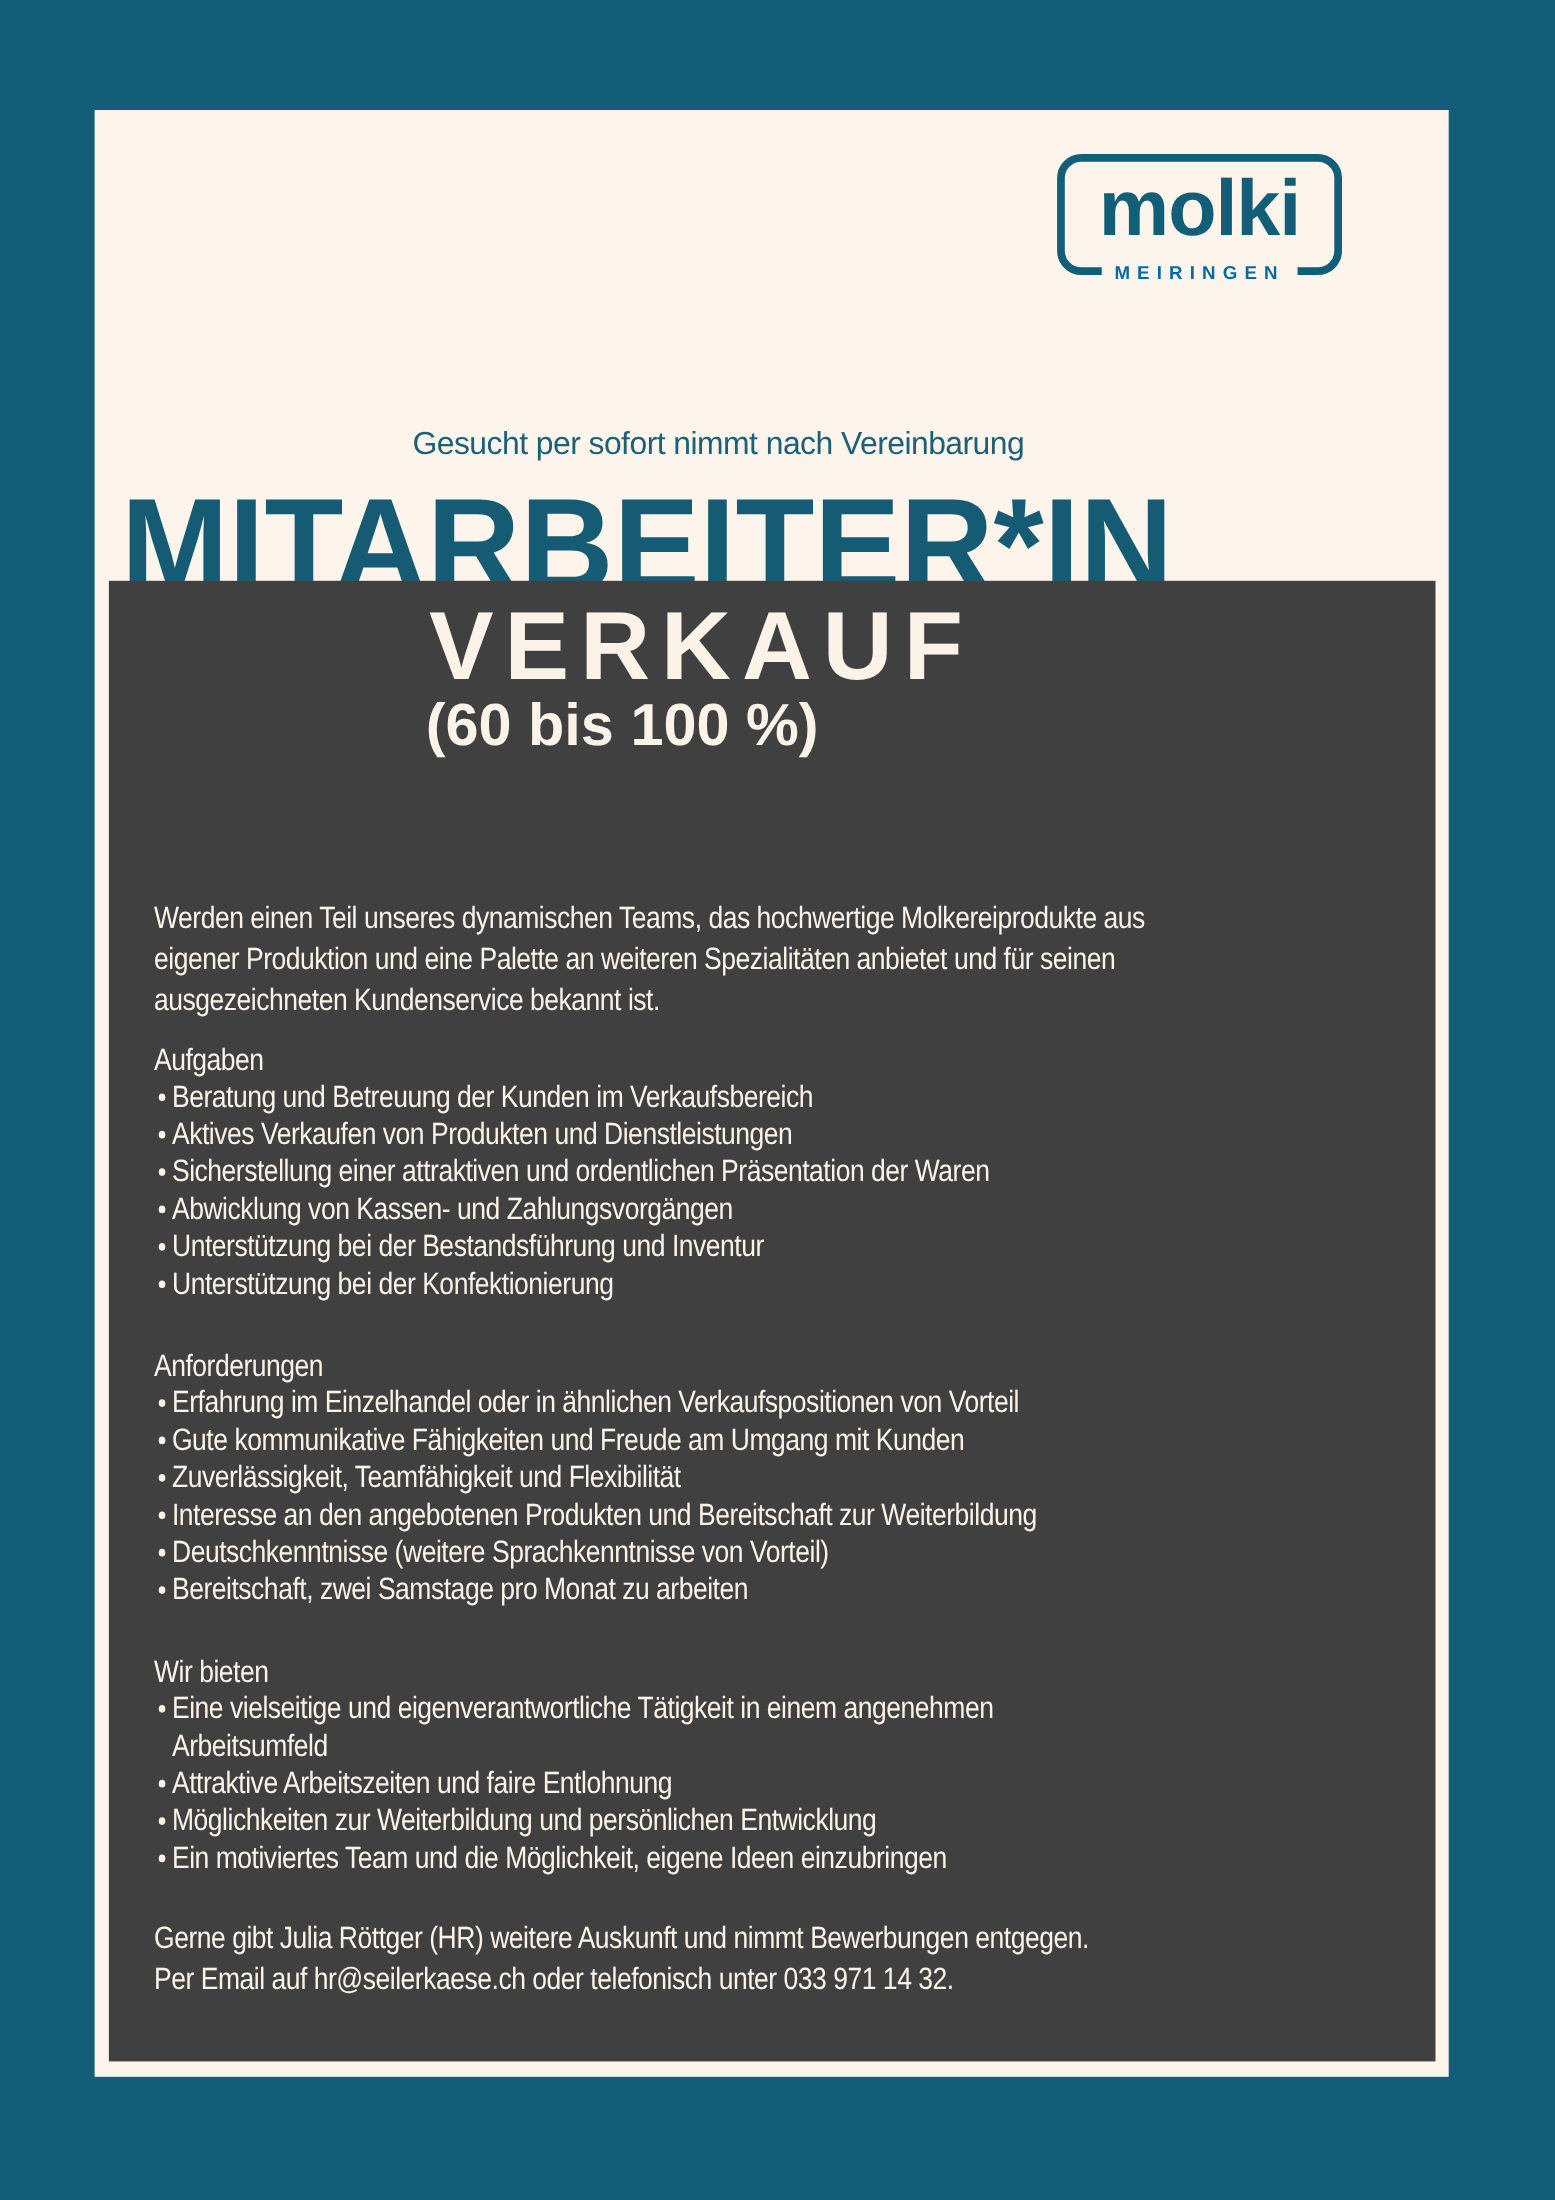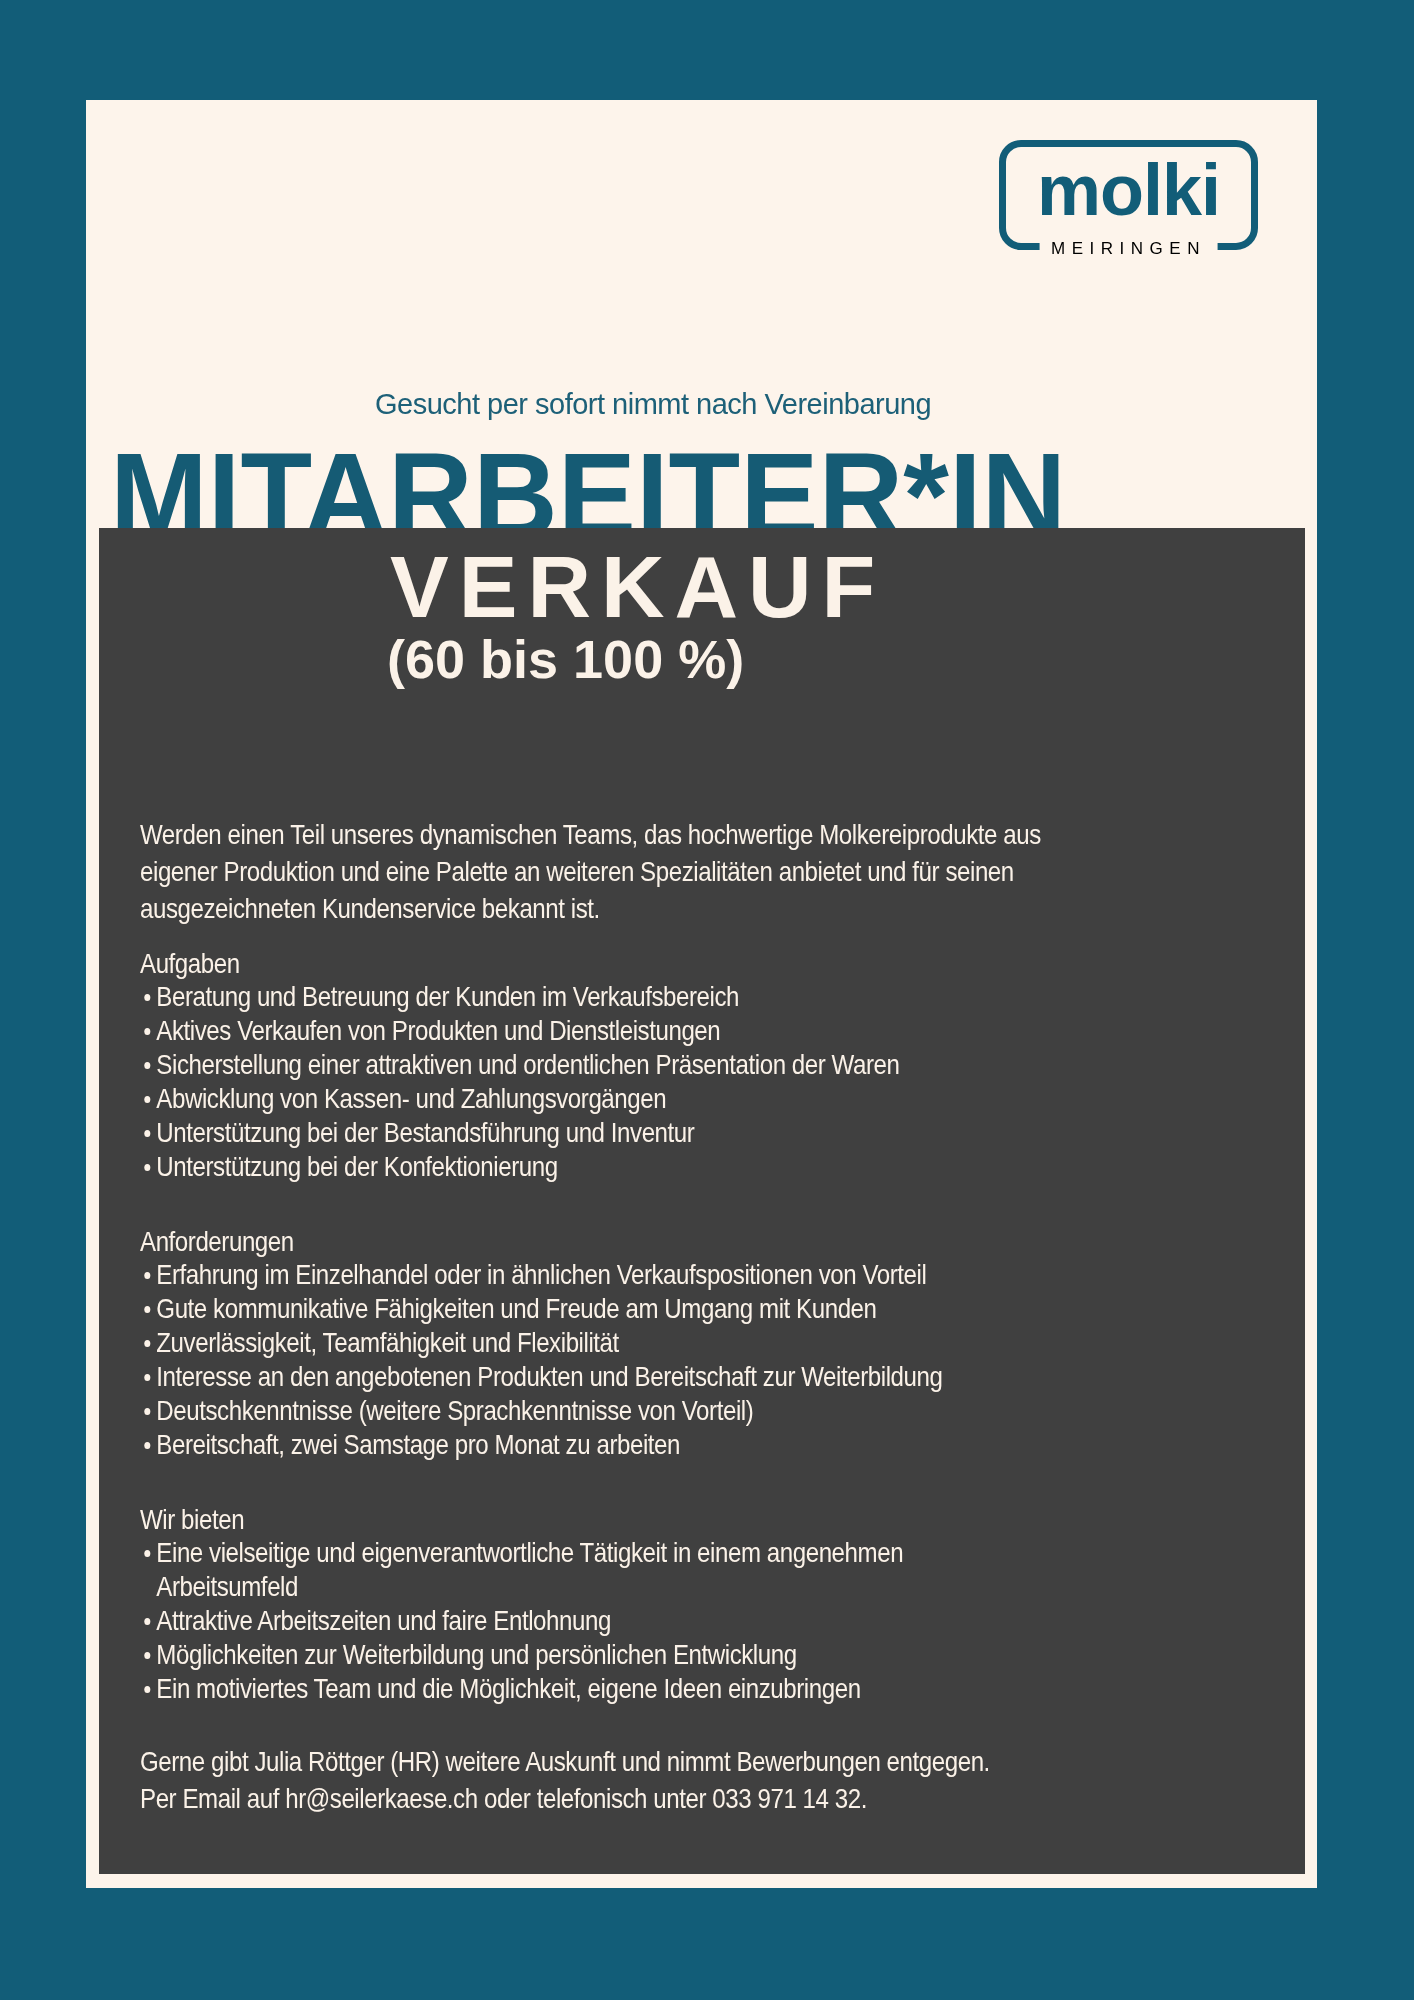--- a/index.html
+++ b/index.html
@@ -7,34 +7,34 @@
     width:1414px;height:2000px;position:relative;overflow:hidden;
     background:#125D78;
     font-family:"Liberation Sans", sans-serif;
     -webkit-font-smoothing:antialiased;
   }
   .card{
     position:absolute;left:86px;top:100px;width:1231px;height:1788px;
     background:#FDF4EB;
   }
   
-  .logo{position:absolute;left:913px;top:40px;width:259px;height:112px;}
+  .logo{position:absolute;left:875px;top:40px;width:259px;height:112px;}
   .logo-box{
     box-sizing:border-box;width:259px;height:110px;
     border:7px solid #125D78;border-radius:22px;
     display:flex;align-items:center;justify-content:center;
   }
   .logo-word{
     color:#125D78;font-weight:bold;font-size:72px;letter-spacing:-1px;
     padding-bottom:10px;line-height:1;
   }
   .logo-sub{
     position:absolute;left:50%;transform:translateX(-50%);bottom:-7px;
     background:#FDF4EB;padding:0 12px;white-space:nowrap;
-    color:#000000;font-weight:normal;font-size:17px;letter-spacing:6.5px;line-height:20px;text-align:center;
+    color:#0369a1;font-weight:bold;font-size:17px;letter-spacing:6.5px;line-height:20px;text-align:center;
   }
   
   .kicker{
     position:absolute;left:289px;top:288px;
     color:#1D6078;font-size:29px;letter-spacing:-0.5px;white-space:nowrap;
   }
   .title{
     position:absolute;left:24px;top:335px;margin:0;
     color:#155B74;font-size:121px;font-weight:bold;line-height:1;letter-spacing:0;
     transform:scaleX(0.97);transform-origin:left top;white-space:nowrap;

